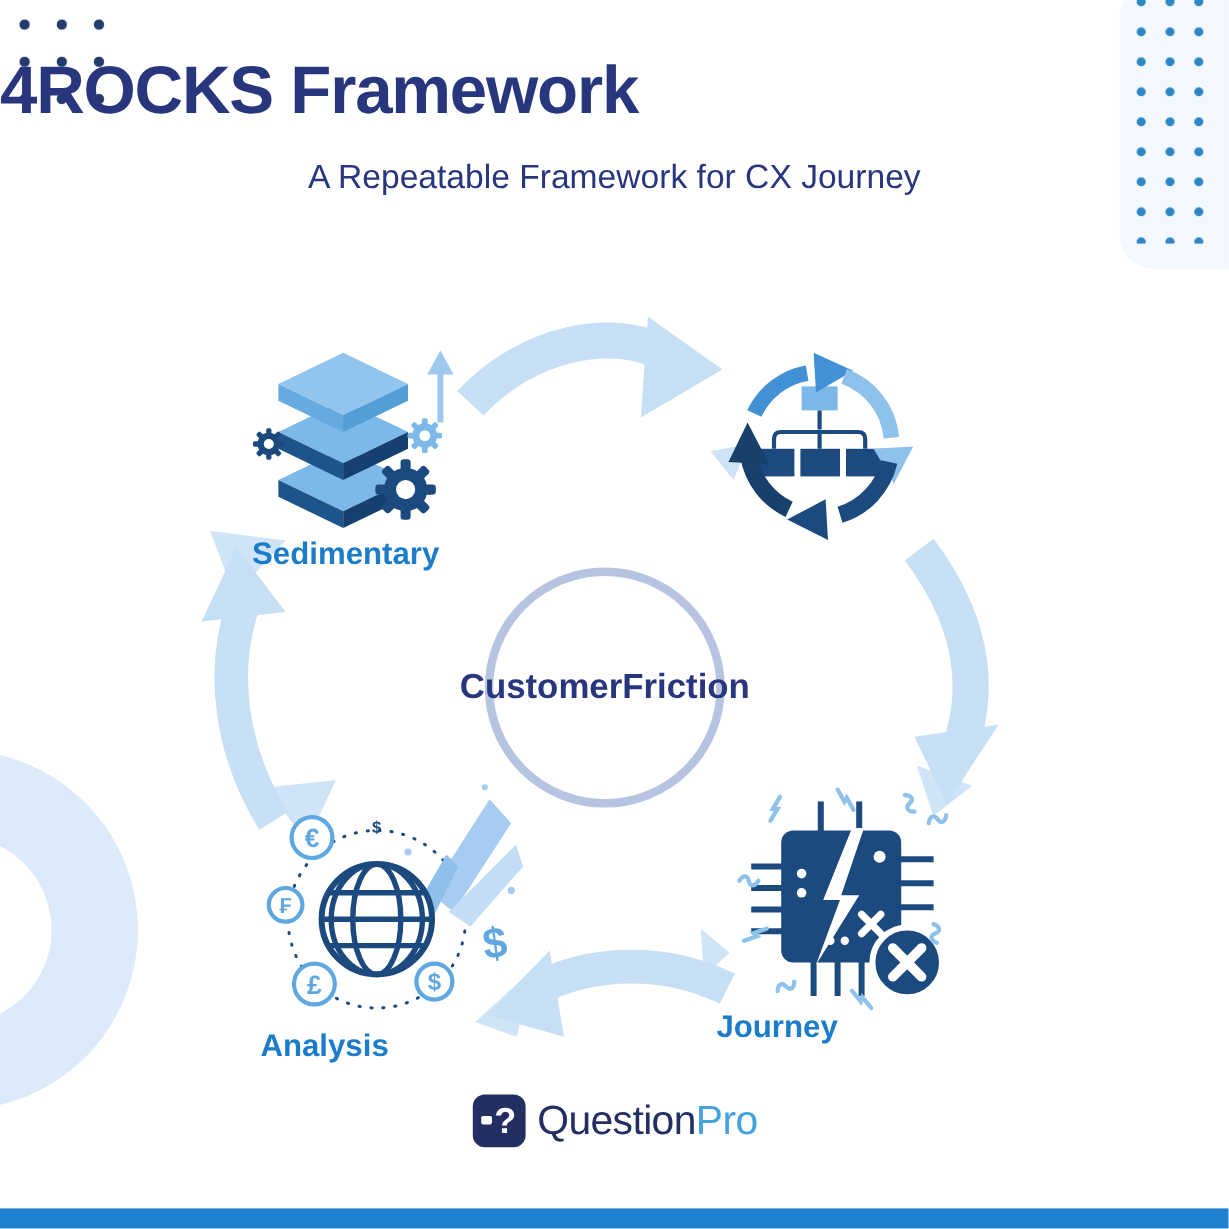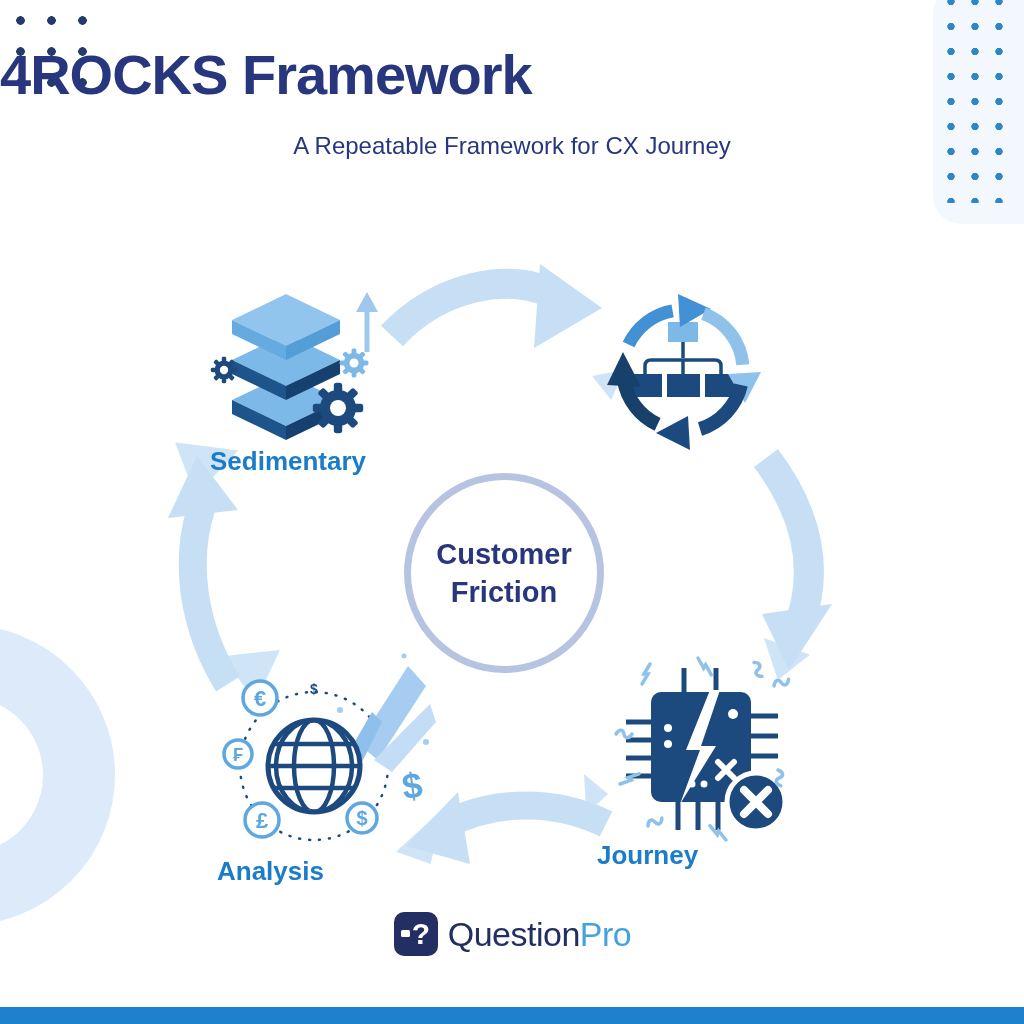--- a/index.html
+++ b/index.html
@@ -7,21 +7,21 @@
     position:relative;width:1024px;height:1024px;overflow:hidden;background:#ffffff;
     font-family:"Liberation Sans",sans-serif;
   }
   
   .title{
     position:absolute;left:0;right:0;top:42px;text-align:left;
     font-size:56px;font-weight:bold;color:#28367d;letter-spacing:-1px;
   }
   .subtitle{
     position:absolute;left:0;right:0;top:128px;text-align:center;
-    font-size:24px;font-weight:normal;color:#28367d;line-height:1.46;
+    font-size:28px;font-weight:normal;color:#28367d;line-height:1.46;
   }
   
   .dots-tl{
     position:absolute;left:5px;top:5px;width:94px;height:94px;
     background-image:radial-gradient(circle,#233a6d 4px,transparent 4.6px);
     background-size:31px 31px;background-position:0 0;
   }
   .dots-tr{
     position:absolute;left:939px;top:-11px;width:76px;height:214px;
     background-image:radial-gradient(circle,#2d87c6 3.4px,transparent 4px);
@@ -39,21 +39,21 @@
   .tri1{left:176px;top:438px;width:64px;height:56px;clip-path:polygon(4% 0%,100% 30%,24% 100%);transform:rotate(-8deg);}
   .tri2{left:222px;top:650px;width:58px;height:52px;clip-path:polygon(0% 12%,100% 0%,58% 100%);}
   .tri3{left:396px;top:808px;width:48px;height:56px;clip-path:polygon(100% 0%,72% 100%,0% 78%);}
   .tri4{left:764px;top:638px;width:46px;height:42px;clip-path:polygon(0% 0%,100% 40%,30% 100%);}
   .tri5{left:584px;top:774px;width:24px;height:40px;clip-path:polygon(0% 0%,100% 50%,10% 100%);}
   .tri6{left:592px;top:370px;width:32px;height:30px;clip-path:polygon(0% 20%,100% 0%,60% 100%);}
   
   .arc-layer{position:absolute;left:0;top:0;pointer-events:none;}
   .center-circle{
     position:absolute;left:404px;top:473px;width:186px;height:186px;border-radius:50%;
-    border:7px solid #b7c4e1;background:#ffffff;display:flex;flex-direction:column;
+    border:7px solid #b7c4e1;background:#ffffff;display:flex;flex-direction:row;
     align-items:center;justify-content:center;
   }
   .center-line{font-size:29px;font-weight:bold;color:#28367d;line-height:1.32;}
   .stage-icon{position:absolute;}
   .stage-label{
     position:absolute;width:200px;text-align:left;
     font-size:26px;font-weight:bold;color:#1b7cc9;
   }
   .lbl-sed{left:210px;top:446px;}
   .lbl-met{left:577px;top:474px;}

